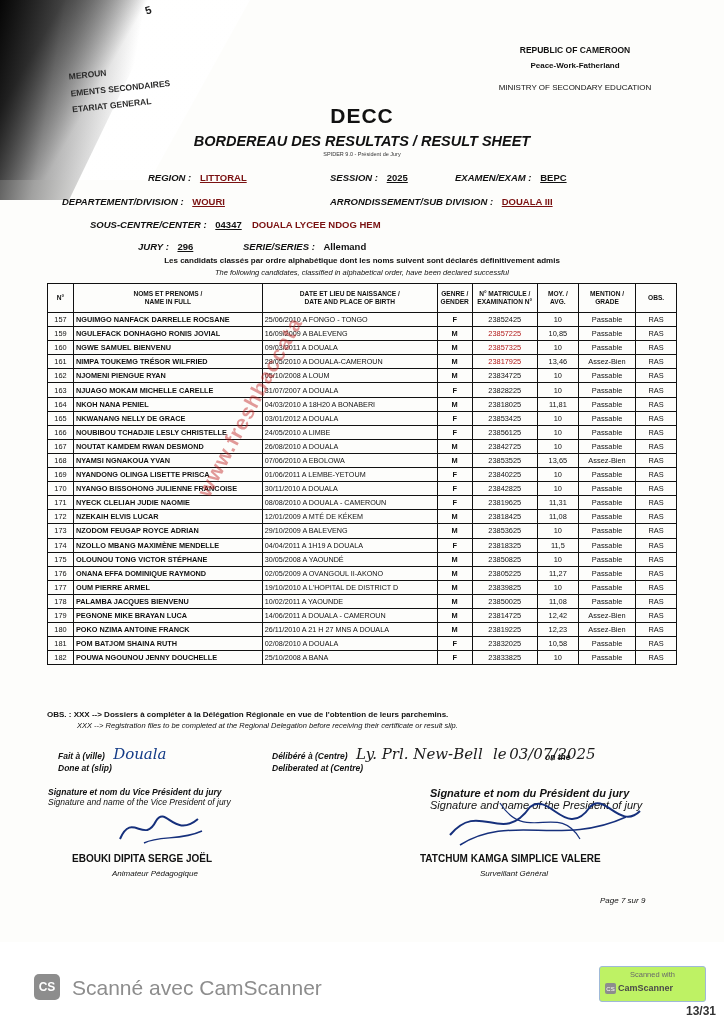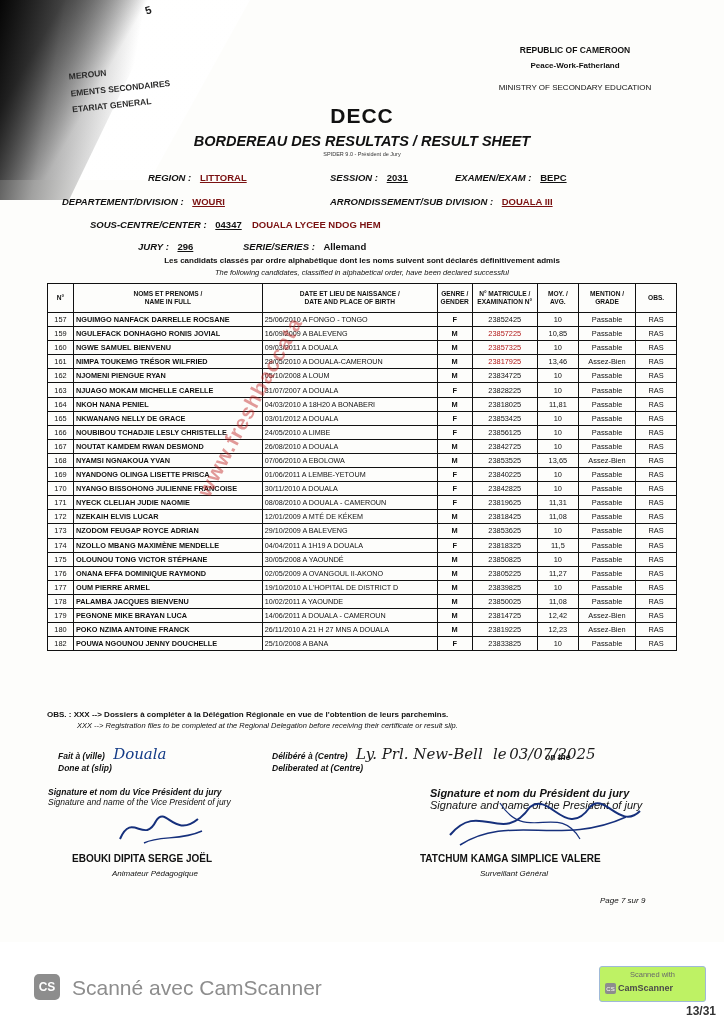--- a/index.html
+++ b/index.html
@@ -163,21 +163,21 @@
   <div class="decc">DECC</div>
   <div class="title">BORDEREAU DES RESULTATS / RESULT SHEET</div>
   <div class="spider">SPIDER 9.0 -  Président de Jury</div>
 
   <div class="row-line" style="left:148px;top:172px;">
     <span class="lbl">REGION :</span>
     <span class="val" style="margin-left:6px;">LITTORAL</span>
   </div>
   <div class="row-line" style="left:330px;top:172px;">
     <span class="lbl">SESSION :</span>
-    <span class="valdark" style="margin-left:6px;">2031</span>
+    <span class="valdark" style="margin-left:6px;">2025</span>
   </div>
   <div class="row-line" style="left:455px;top:172px;">
     <span class="lbl">EXAMEN/EXAM :</span>
     <span class="valdark" style="margin-left:6px;">BEPC</span>
   </div>
 
   <div class="row-line" style="left:62px;top:196px;">
     <span class="lbl">DEPARTEMENT/DIVISION :</span>
     <span class="val" style="margin-left:6px;">WOURI</span>
   </div>
@@ -442,20 +442,30 @@
           <td class="c-no">180</td>
           <td class="c-name">POKO NZIMA ANTOINE FRANCK</td>
           <td class="c-dob">26/11/2010 A 21 H 27 MNS A DOUALA</td>
           <td class="c-gender">M</td>
           <td class="c-mat">23819225</td>
           <td class="c-avg">12,23</td>
           <td class="c-mention">Assez-Bien</td>
           <td class="c-obs">RAS</td>
         </tr>
         <tr>
+          <td class="c-no">181</td>
+          <td class="c-name">POM BATJOM SHAINA RUTH</td>
+          <td class="c-dob">02/08/2010 A DOUALA</td>
+          <td class="c-gender">F</td>
+          <td class="c-mat">23832025</td>
+          <td class="c-avg">10,58</td>
+          <td class="c-mention">Passable</td>
+          <td class="c-obs">RAS</td>
+        </tr>
+        <tr>
           <td class="c-no">182</td>
           <td class="c-name">POUWA NGOUNOU JENNY DOUCHELLE</td>
           <td class="c-dob">25/10/2008 A BANA</td>
           <td class="c-gender">F</td>
           <td class="c-mat">23833825</td>
           <td class="c-avg">10</td>
           <td class="c-mention">Passable</td>
           <td class="c-obs">RAS</td>
         </tr>
       </tbody>

